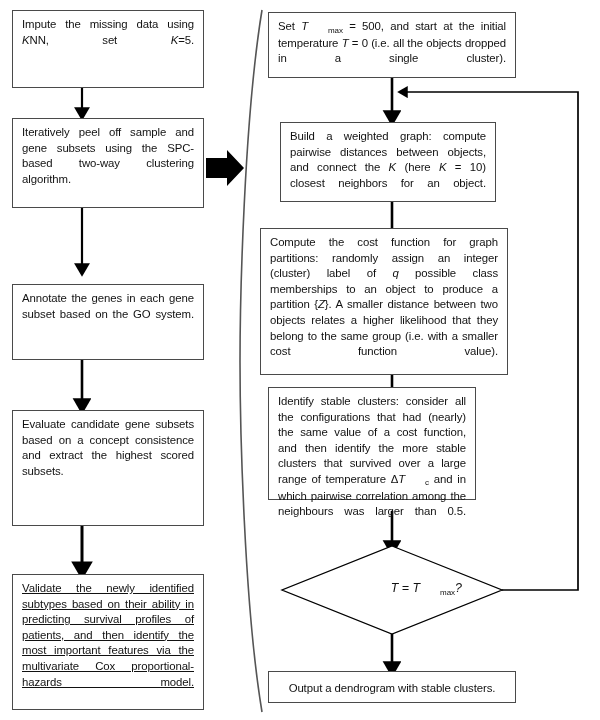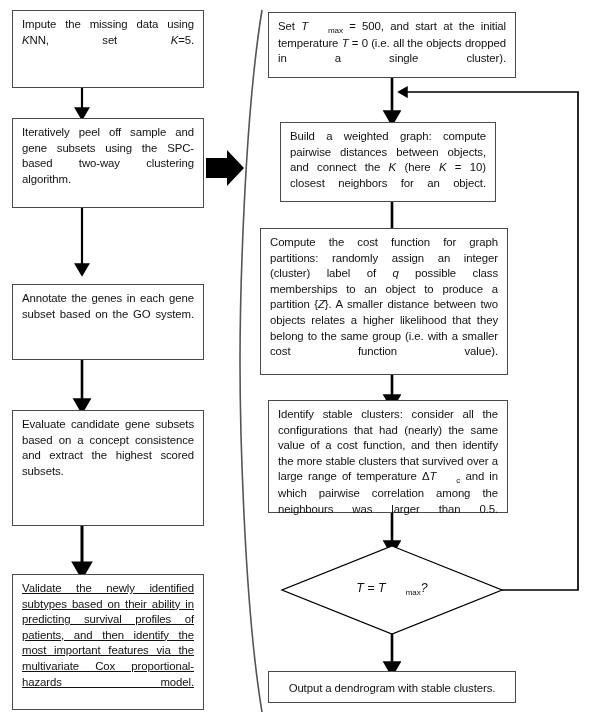--- a/index.html
+++ b/index.html
@@ -50,21 +50,21 @@
   .svg-layer {
     position: absolute;
     left: 0;
     top: 0;
     width: 600px;
     height: 720px;
     pointer-events: none;
   }
   .diamond-label {
     position: absolute;
-    text-align: center;
+    text-align: right;
     font-size: 12.4px;
     color: #111111;
     font-style: italic;
     white-space: nowrap;
   }
   sub {
     font-size: 8px;
     font-style: normal;
     vertical-align: baseline;
     position: relative;
@@ -161,21 +161,21 @@
   </div>
 
   <div class="fc-box" style="left:280px; top:122px; width:216px; height:80px;">
     <span class="txt">Build a weighted graph: compute pairwise distances between objects, and connect the <i class="v">K</i> (here <i class="v">K</i> = 10) closest neighbors for an object.</span>
   </div>
 
   <div class="fc-box" style="left:260px; top:228px; width:248px; height:147px;">
     <span class="txt">Compute the cost function for graph partitions: randomly assign an integer (cluster) label of <i class="v">q</i> possible class memberships to an object to produce a partition {<i class="v">Z</i>}. A smaller distance between two objects relates a higher likelihood that they belong to the same group (i.e. with a smaller cost function value).</span>
   </div>
 
-  <div class="fc-box" style="left:268px; top:400px; width:240px; height:113px;">
+  <div class="fc-box" style="left:268px; top:387px; width:208px; height:113px;">
     <span class="txt">Identify stable clusters: consider all the configurations that had (nearly) the same value of a cost function, and then identify the more stable clusters that survived over a large range of temperature Δ<i class="v">T</i><sub>c</sub> and in which pairwise correlation among the neighbours was larger than 0.5.</span>
   </div>
 
   <div class="diamond-label" style="left:322px; top:581px; width:140px;"><i class="v">T</i> = <i class="v">T</i><sub>max</sub>?</div>
 
   <div class="fc-box center" style="left:268px; top:671px; width:248px; height:32px; line-height:20px;">
     <span class="txt">Output a dendrogram with stable clusters.</span>
   </div>
 
 </div>

